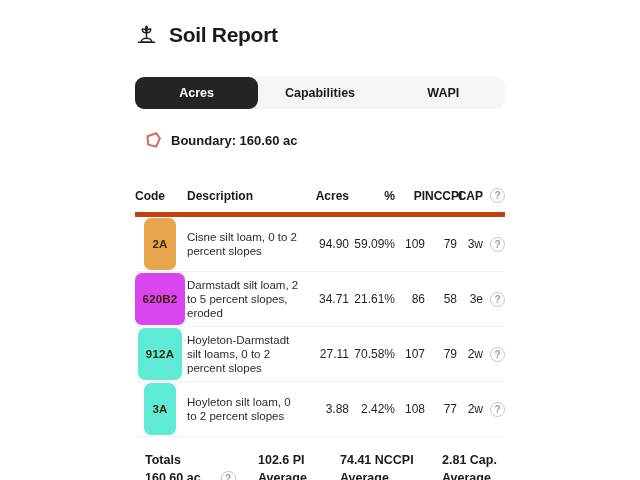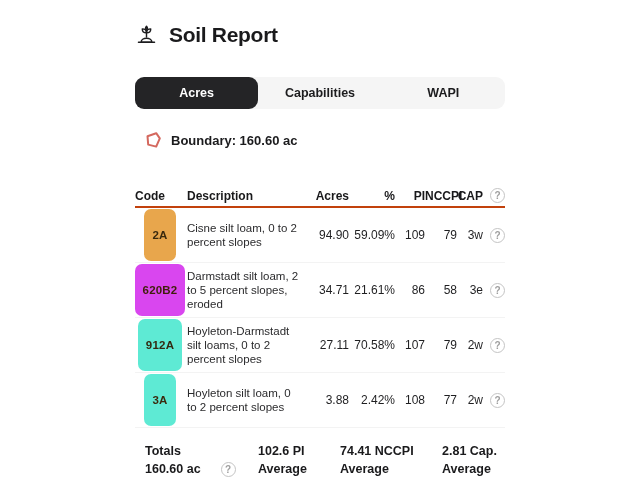--- a/index.html
+++ b/index.html
@@ -30,21 +30,21 @@
   .boundary-row{margin-top:21px;display:flex;align-items:center;gap:8px;padding-left:8px;}
   .boundary-row .boundary-label{font-size:13px;font-weight:700;color:#1b1b1d;}
 
   
   .soil-table{margin-top:38px;}
   .tr{
     display:grid;
     grid-template-columns:50px 124px 40px 46px 30px 32px 26px 22px;
     align-items:center;
   }
-  .th-row{padding-bottom:3px;border-bottom:2px solid #c2410c;}
+  .th-row{padding-bottom:9px;border-bottom:5px solid #c2410c;}
   .th{font-size:12px;font-weight:700;color:#19191b;}
   .data-row{height:54px;border-bottom:1px solid #F3F3F3;}
   .cell{font-size:12px;color:#1f1f21;}
   .num{text-align:right;}
   .desc-cell{font-size:11.5px;line-height:14px;color:#2b2b2d;padding:0 6px 0 2px;}
   .code-cell{display:flex;justify-content:center;}
   .badge{
     display:inline-block;padding:20px 8px;border-radius:7px;
     font-size:11.5px;font-weight:700;letter-spacing:0.2px;
   }

